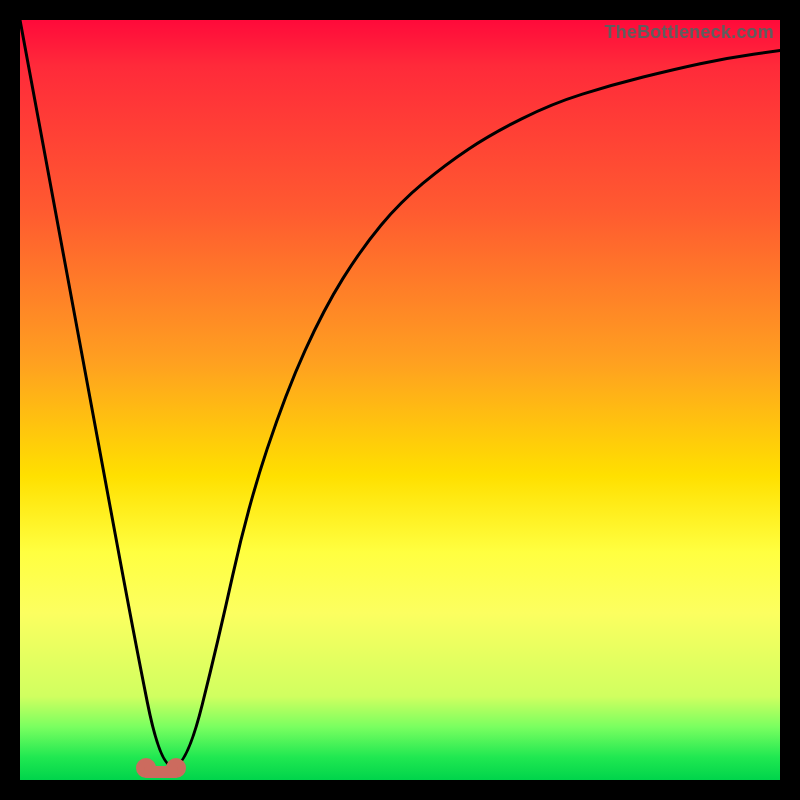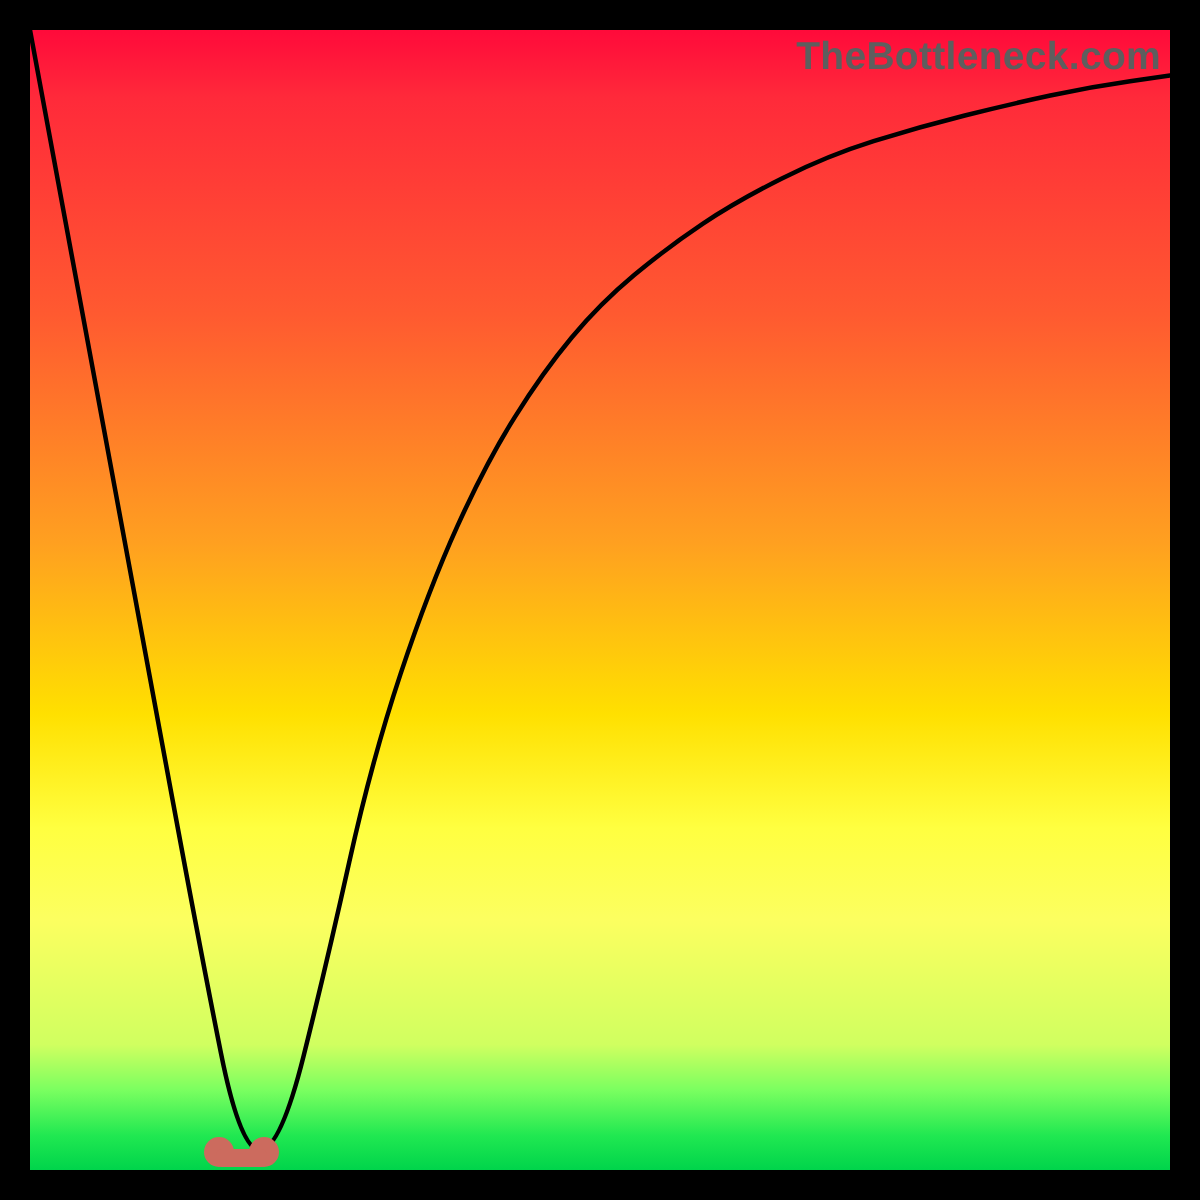--- a/index.html
+++ b/index.html
@@ -27,21 +27,21 @@
       #d0ff60 89%,
       #7aff60 93%,
       #20e851 97%,
       #00d44b 100%);
   }
   .watermark {
     position: absolute;
     top: 2px;
     right: 6px;
     font-family: Arial, Helvetica, sans-serif;
-    font-size: 26px;
+    font-size: 18px;
     font-weight: bold;
     color: #5e5e5e;
     letter-spacing: 0.2px;
     pointer-events: none;
   }
   svg.curve {
     position: absolute;
     left: 0; top: 0;
     width: 760px; height: 760px;
   }

